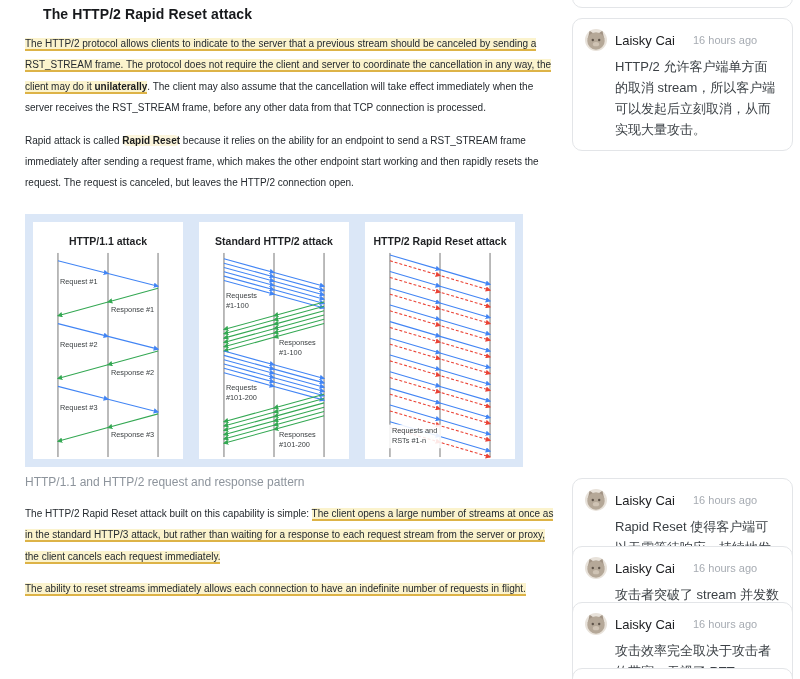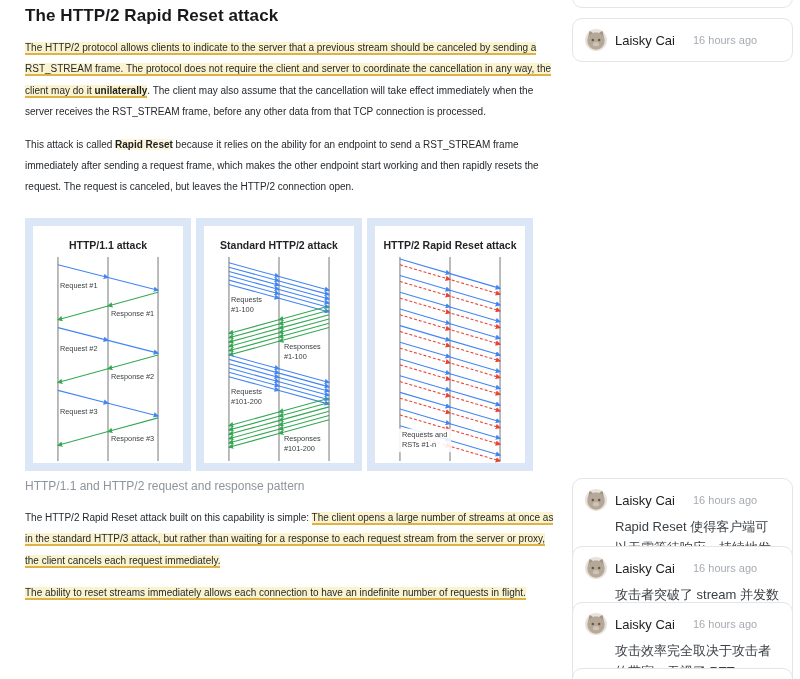--- a/index.html
+++ b/index.html
@@ -1,28 +1,28 @@
 <!DOCTYPE html>
 <html style="--highlight-bg: #fbf3cd; --highlight-underline: #ddb347; --soft-highlight-bg: #fcf5dc; --diagram-frame: #dbe7f7; --arrow-blue: #4285f4; --arrow-green: #34a853; --arrow-red: #ea4335;"><head>
 <meta charset="utf-8">
 <style>
   html,body{margin:0;padding:0;background:#fff;}
   body{font-family:"Liberation Sans","DejaVu Sans",sans-serif;}
   .screen{position:relative;width:800px;height:679px;background:#fff;overflow:hidden;color:#202124;}
 
   
   .article{position:absolute;left:25px;top:6px;width:532px;}
-  .page-title{font-size:17px;font-weight:700;margin:0 0 11px;color:#17191c;letter-spacing:.1px;}
+  .page-title{font-size:14px;font-weight:700;margin:0 18px 11px;color:#17191c;letter-spacing:.1px;}
   .para{font-size:10px;line-height:21.4px;margin:0 0 11px;color:#24292e;}
   .hl{background:var(--highlight-bg,#fbf3cd);border-bottom:2px solid var(--highlight-underline,#ddb347);}
   .soft-hl{background:var(--soft-highlight-bg,#fcf5dc);border-radius:6px;}
   strong{font-weight:700;color:#1b1d1f;}
 
   
-  .diagram-row{display:flex;gap:5px;margin:20px 0 6px;}
+  .diagram-row{display:flex;margin:20px 0 6px;}
   .panel{width:166px;height:253px;background:var(--diagram-frame,#dbe7f7);padding:8px;box-sizing:border-box;flex:none;}
   .panel-inner{background:#fff;width:100%;height:100%;box-sizing:border-box;display:flex;flex-direction:column;align-items:center;}
   .panel-title{font-size:10.5px;font-weight:700;color:#1f2124;margin:13px 0 4px;white-space:nowrap;}
   .diag{display:block;}
   .caption{font-size:12px;color:#8d949c;margin:8px 0 14px;}
 
   
   .card{position:absolute;left:572px;width:221px;background:#fff;border:1px solid #e3e5e8;border-radius:10px;padding:10px 12px;box-sizing:border-box;}
   .card-head{display:flex;align-items:center;}
   .avatar{width:22px;height:22px;border-radius:50%;flex:none;overflow:hidden;background:#e8e2da;}
@@ -34,21 +34,21 @@
 </head>
 <body>
 
 <div class="screen">
 
   <div class="article">
     <h1 class="page-title">The HTTP/2 Rapid Reset attack</h1>
 
     <p class="para"><span class="hl">The HTTP/2 protocol allows clients to indicate to the server that a previous stream should be canceled by sending a RST_STREAM frame. The protocol does not require the client and server to coordinate the cancellation in any way, the client may do it </span><strong class="hl">unilaterally</strong><span>. The client may also assume that the cancellation will take effect immediately when the server receives the RST_STREAM frame, before any other data from that TCP connection is processed.</span></p>
 
-    <p class="para"><span>This attack is called </span><strong class="soft-hl">Rapid Reset</strong><span> because it relies on the ability for an endpoint to send a RST_STREAM frame immediately after sending a request frame, which makes the other endpoint start working and then rapidly resets the request. The request is canceled, but leaves the HTTP/2 connection open.</span></p>
+    <p class="para"><span>Rapid attack is called </span><strong class="soft-hl">Rapid Reset</strong><span> because it relies on the ability for an endpoint to send a RST_STREAM frame immediately after sending a request frame, which makes the other endpoint start working and then rapidly resets the request. The request is canceled, but leaves the HTTP/2 connection open.</span></p>
 
     <div class="diagram-row">
       <div class="panel">
         <div class="panel-inner">
           <div class="panel-title">HTTP/1.1 attack</div>
           <svg class="diag" id="diag-0" width="150" height="212" viewBox="0 0 150 212">
               <defs>
                 <marker id="m0b" viewBox="0 0 10 10" refX="8" refY="5" markerWidth="5" markerHeight="5" orient="auto-start-reverse">
                   <path d="M0,0L10,5L0,10z" fill="#4285f4"></path>
                 </marker>
@@ -196,20 +196,21 @@
               <polygon points="21,11 19,2 13,6" fill="#a29485"></polygon>
               <circle cx="12" cy="13" r="9.5" fill="#b5a898"></circle>
               <circle cx="8.5" cy="12" r="1.3" fill="#5f544a"></circle>
               <circle cx="15.5" cy="12" r="1.3" fill="#5f544a"></circle>
               <ellipse cx="12" cy="16.5" rx="3.4" ry="2.4" fill="#cfc3b4"></ellipse>
             </svg>
         </span>
         <span class="author">Laisky Cai</span>
         <span class="time">16 hours ago</span>
       </div>
+      <div class="card-text">HTTP/2 允许客户端单方面的取消 stream，所以客户端可以发起后立刻取消，从而实现大量攻击。</div>
     </div>
 
     <div class="card" style="top:478px;">
       <div class="card-head">
         <span class="avatar">
           <svg width="22" height="22" viewBox="0 0 24 24">
               <polygon points="3,11 5,2 11,6" fill="#a29485"></polygon>
               <polygon points="21,11 19,2 13,6" fill="#a29485"></polygon>
               <circle cx="12" cy="13" r="9.5" fill="#b5a898"></circle>
               <circle cx="8.5" cy="12" r="1.3" fill="#5f544a"></circle>

